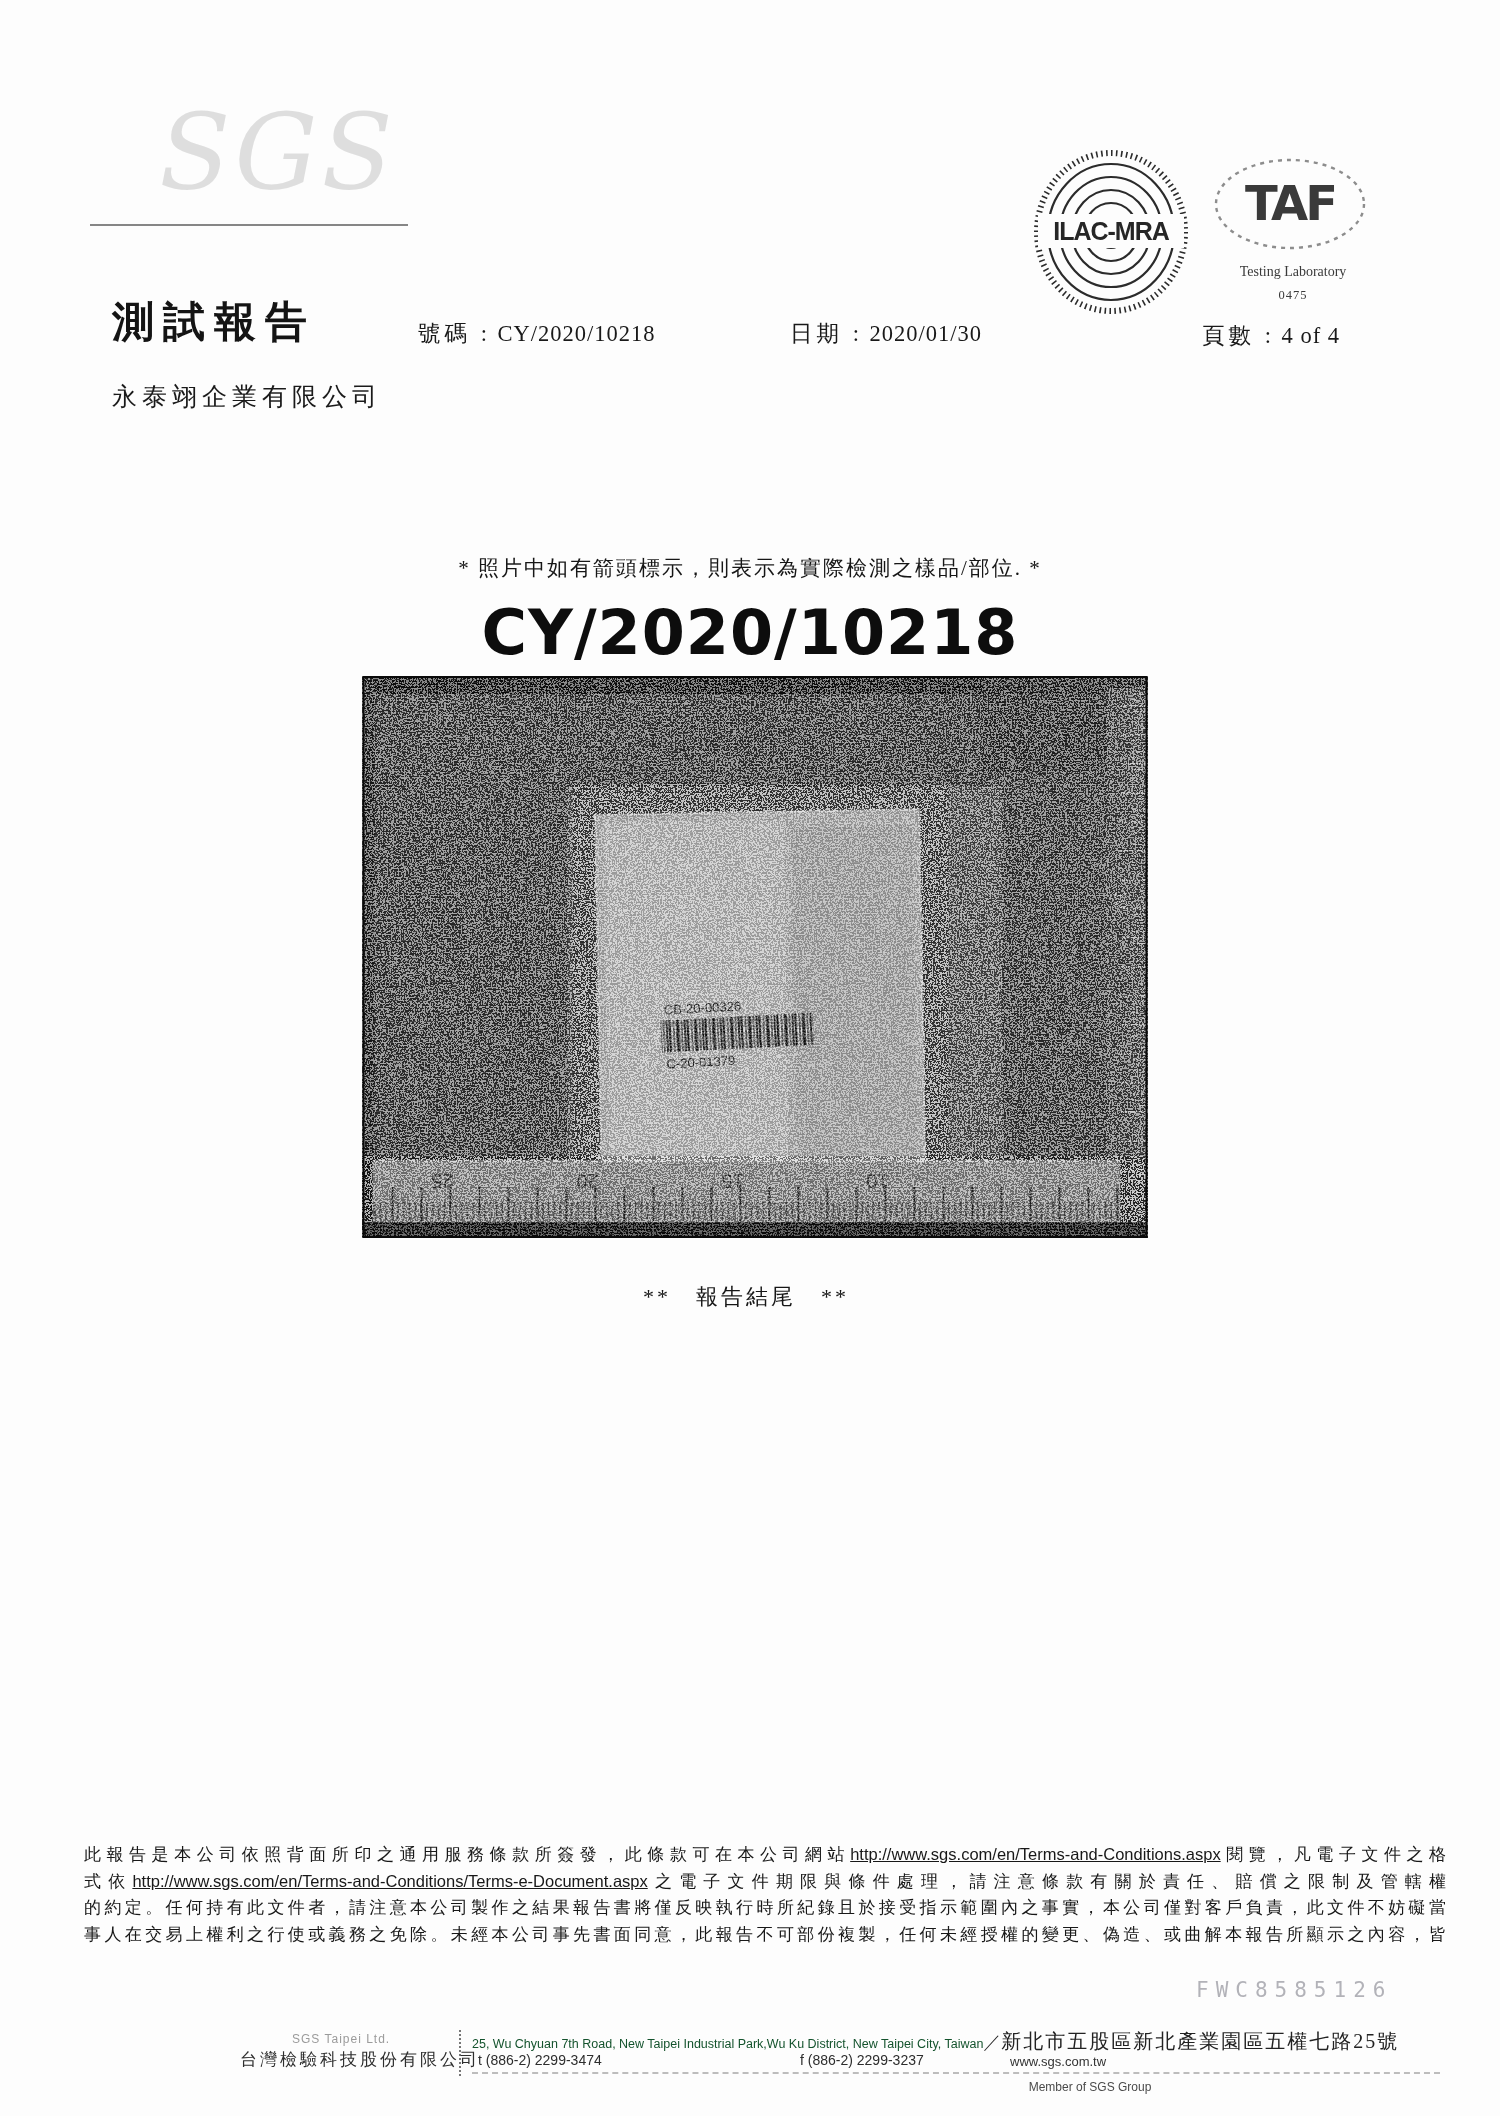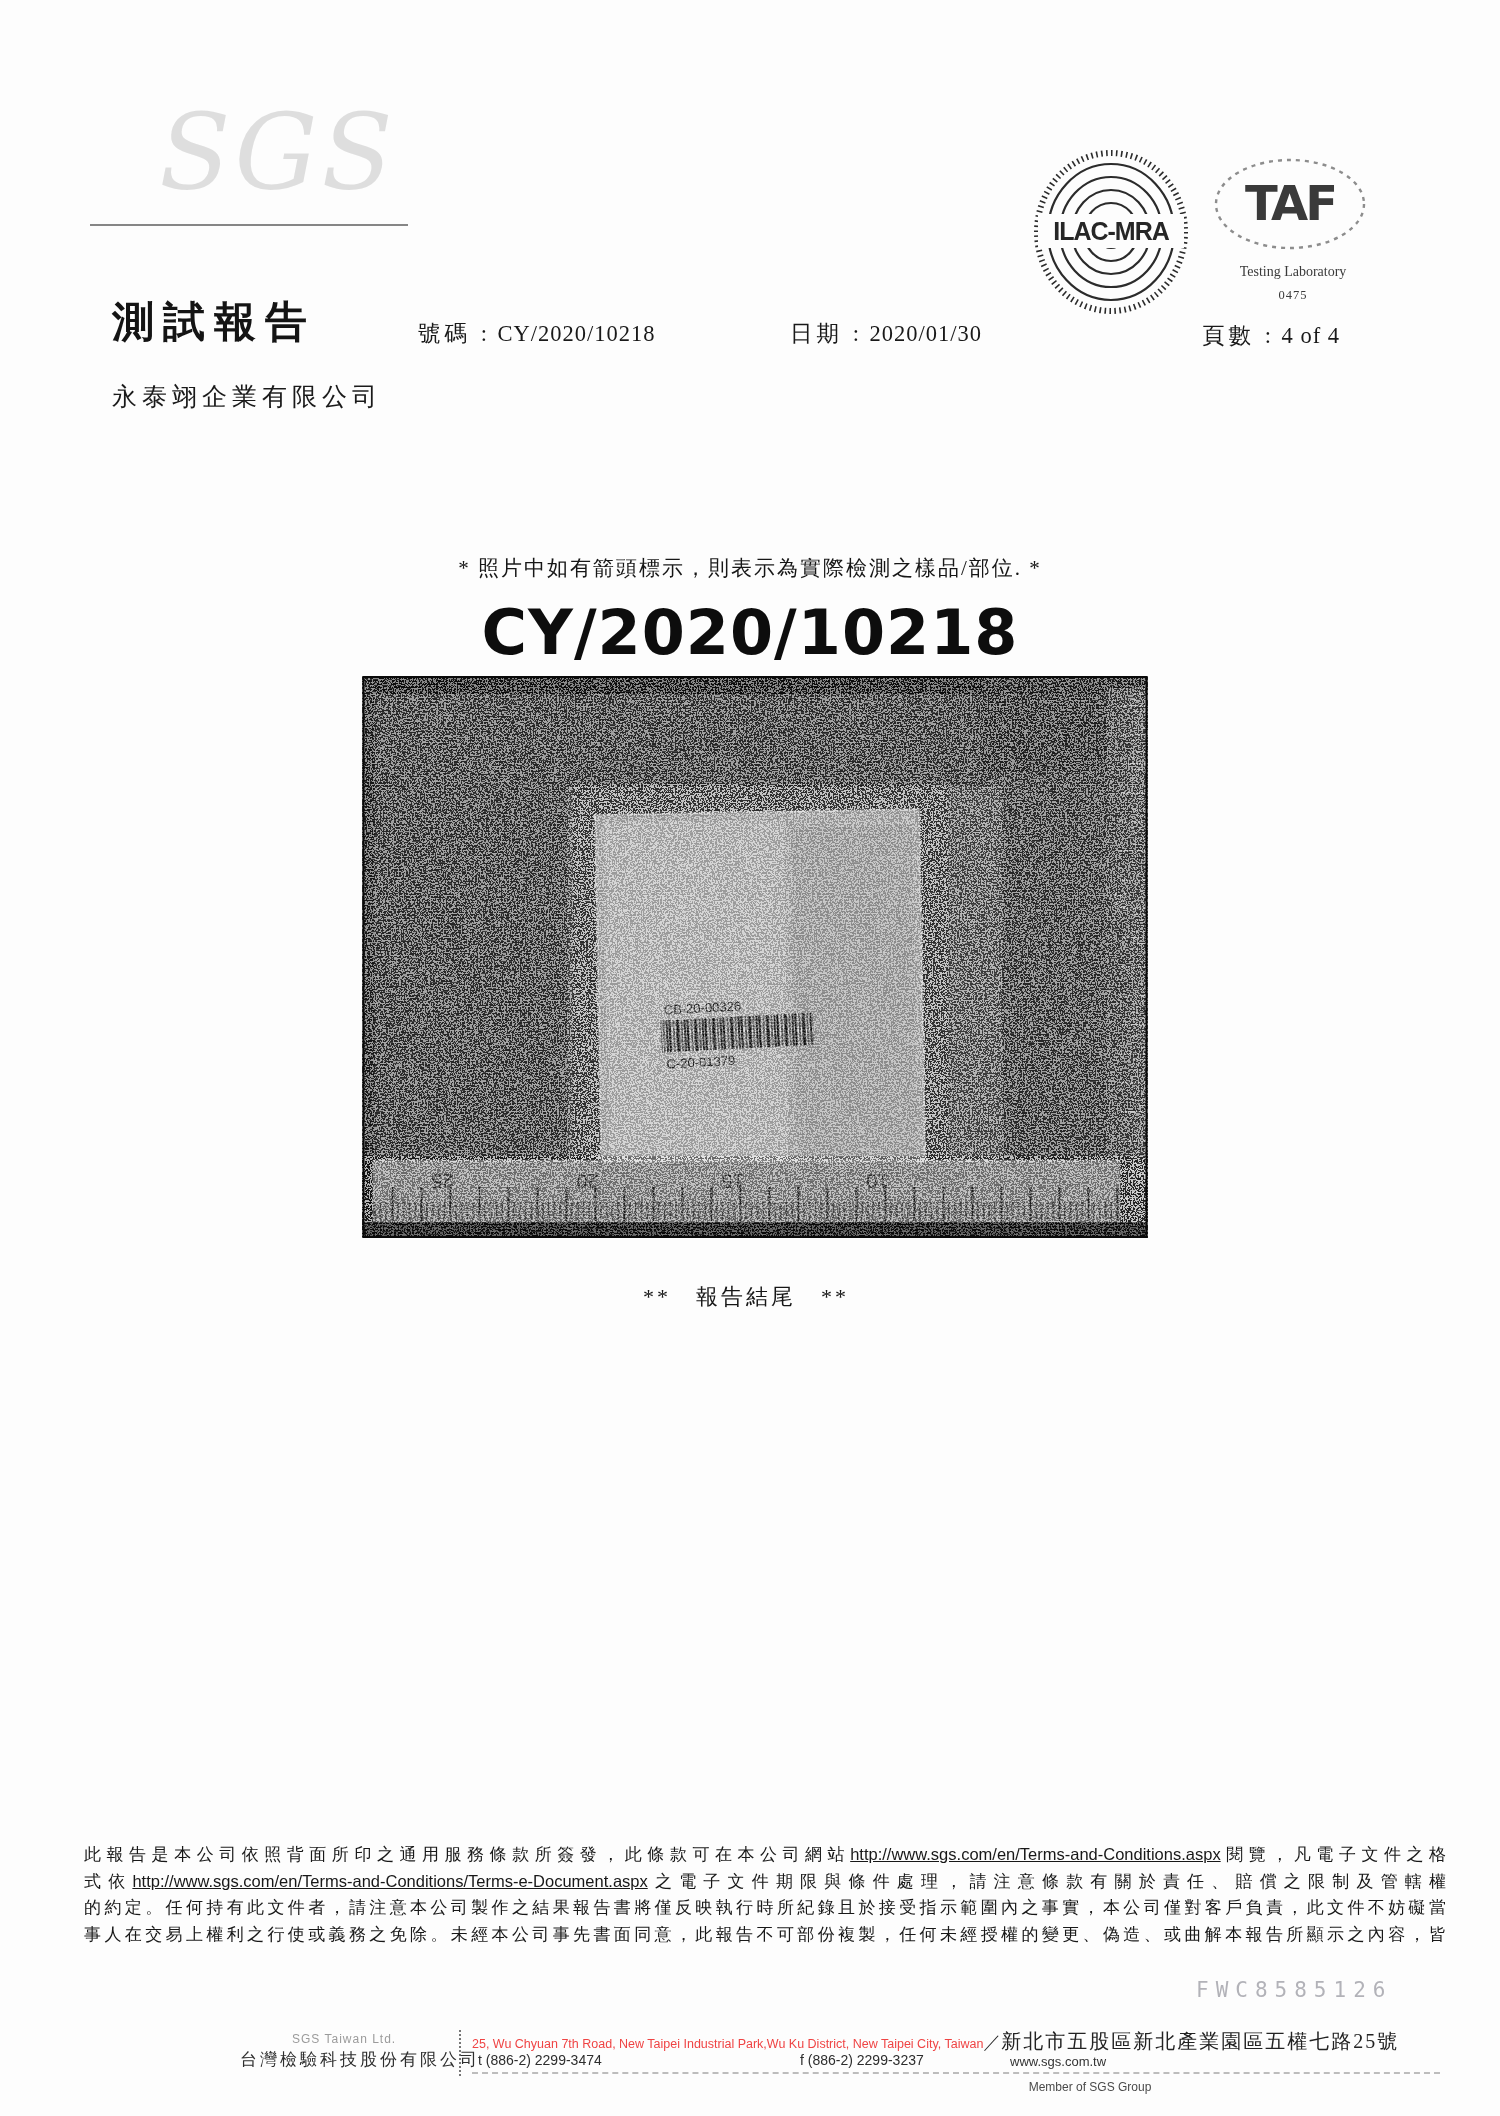--- a/index.html
+++ b/index.html
@@ -50,21 +50,21 @@
 
   .serial{left:1148px;top:1978px;font-family:"DejaVu Sans Mono",monospace;font-size:21px;
     letter-spacing:7px;color:#9a9aa2;opacity:.75;margin-left:48px;}
 
   
   .f-company-en{left:292px;top:2032px;font-size:12px;color:#9b9b9b;letter-spacing:1px;
     font-family:"Liberation Sans",sans-serif;}
   .f-company-zh{left:240px;top:2048px;font-size:17px;letter-spacing:3px;color:#2e2e2e;}
   .f-divider{left:459px;top:2030px;height:46px;border-left:2px dotted #555;opacity:.8;}
   .f-address{left:472px;top:2028px;white-space:nowrap;}
-  .f-address .en{font-family:"Liberation Sans","DejaVu Sans",sans-serif;font-size:12.5px;color:#ef4444;}
+  .f-address .en{font-family:"Liberation Sans","DejaVu Sans",sans-serif;font-size:12.5px;color:#14532d;}
   .f-address .slash{font-size:18px;color:#222;}
   .f-address .zh{font-size:20px;letter-spacing:2px;color:#222;}
   .f-tel{left:478px;top:2052px;font-family:"Liberation Sans",sans-serif;font-size:14px;color:#2d2d2d;}
   .f-fax{left:800px;top:2052px;font-family:"Liberation Sans",sans-serif;font-size:14px;color:#2d2d2d;}
   .f-web{left:1010px;top:2054px;font-family:"Liberation Sans",sans-serif;font-size:13px;color:#333;}
   .f-dash{left:472px;top:2072px;width:968px;border-top:2px dashed #8a8a8a;opacity:.55;}
   .f-member{left:940px;top:2080px;width:300px;text-align:center;
     font-family:"Liberation Sans",sans-serif;font-size:12px;color:#4a4a4a;}
 </style>
 </head>
@@ -203,21 +203,21 @@
 
 <div class="abs disclaimer">
   <div class="jline"><span>此報告是本公司依照背面所印之通用服務條款所簽發，此條款可在本公司網站</span><span class="url">http://www.sgs.com/en/Terms-and-Conditions.aspx</span><span>閱覽，凡電子文件之格</span></div>
   <div class="jline"><span>式依</span><span class="url">http://www.sgs.com/en/Terms-and-Conditions/Terms-e-Document.aspx</span><span>之電子文件期限與條件處理，請注意條款有關於責任、賠償之限制及管轄權</span></div>
   <div class="jline">的約定。任何持有此文件者，請注意本公司製作之結果報告書將僅反映執行時所紀錄且於接受指示範圍內之事實，本公司僅對客戶負責，此文件不妨礙當</div>
   <div class="jline">事人在交易上權利之行使或義務之免除。未經本公司事先書面同意，此報告不可部份複製，任何未經授權的變更、偽造、或曲解本報告所顯示之內容，皆</div>
 </div>
 
 <div class="abs serial">FWC8585126</div>
 
-<div class="abs f-company-en">SGS Taiwan Ltd.</div>
+<div class="abs f-company-en">SGS Taipei Ltd.</div>
 <div class="abs f-company-zh">台灣檢驗科技股份有限公司</div>
 <div class="abs f-divider"></div>
 <div class="abs f-address">
   <span class="en">25, Wu Chyuan 7th Road, New Taipei Industrial Park,Wu Ku District, New Taipei City, Taiwan</span><span class="slash">／</span><span class="zh">新北市五股區新北產業園區五權七路25號</span>
 </div>
 <div class="abs f-tel">t (886-2) 2299-3474</div>
 <div class="abs f-fax">f (886-2) 2299-3237</div>
 <div class="abs f-web">www.sgs.com.tw</div>
 <div class="abs f-dash"></div>
 <div class="abs f-member">Member of SGS Group</div>

